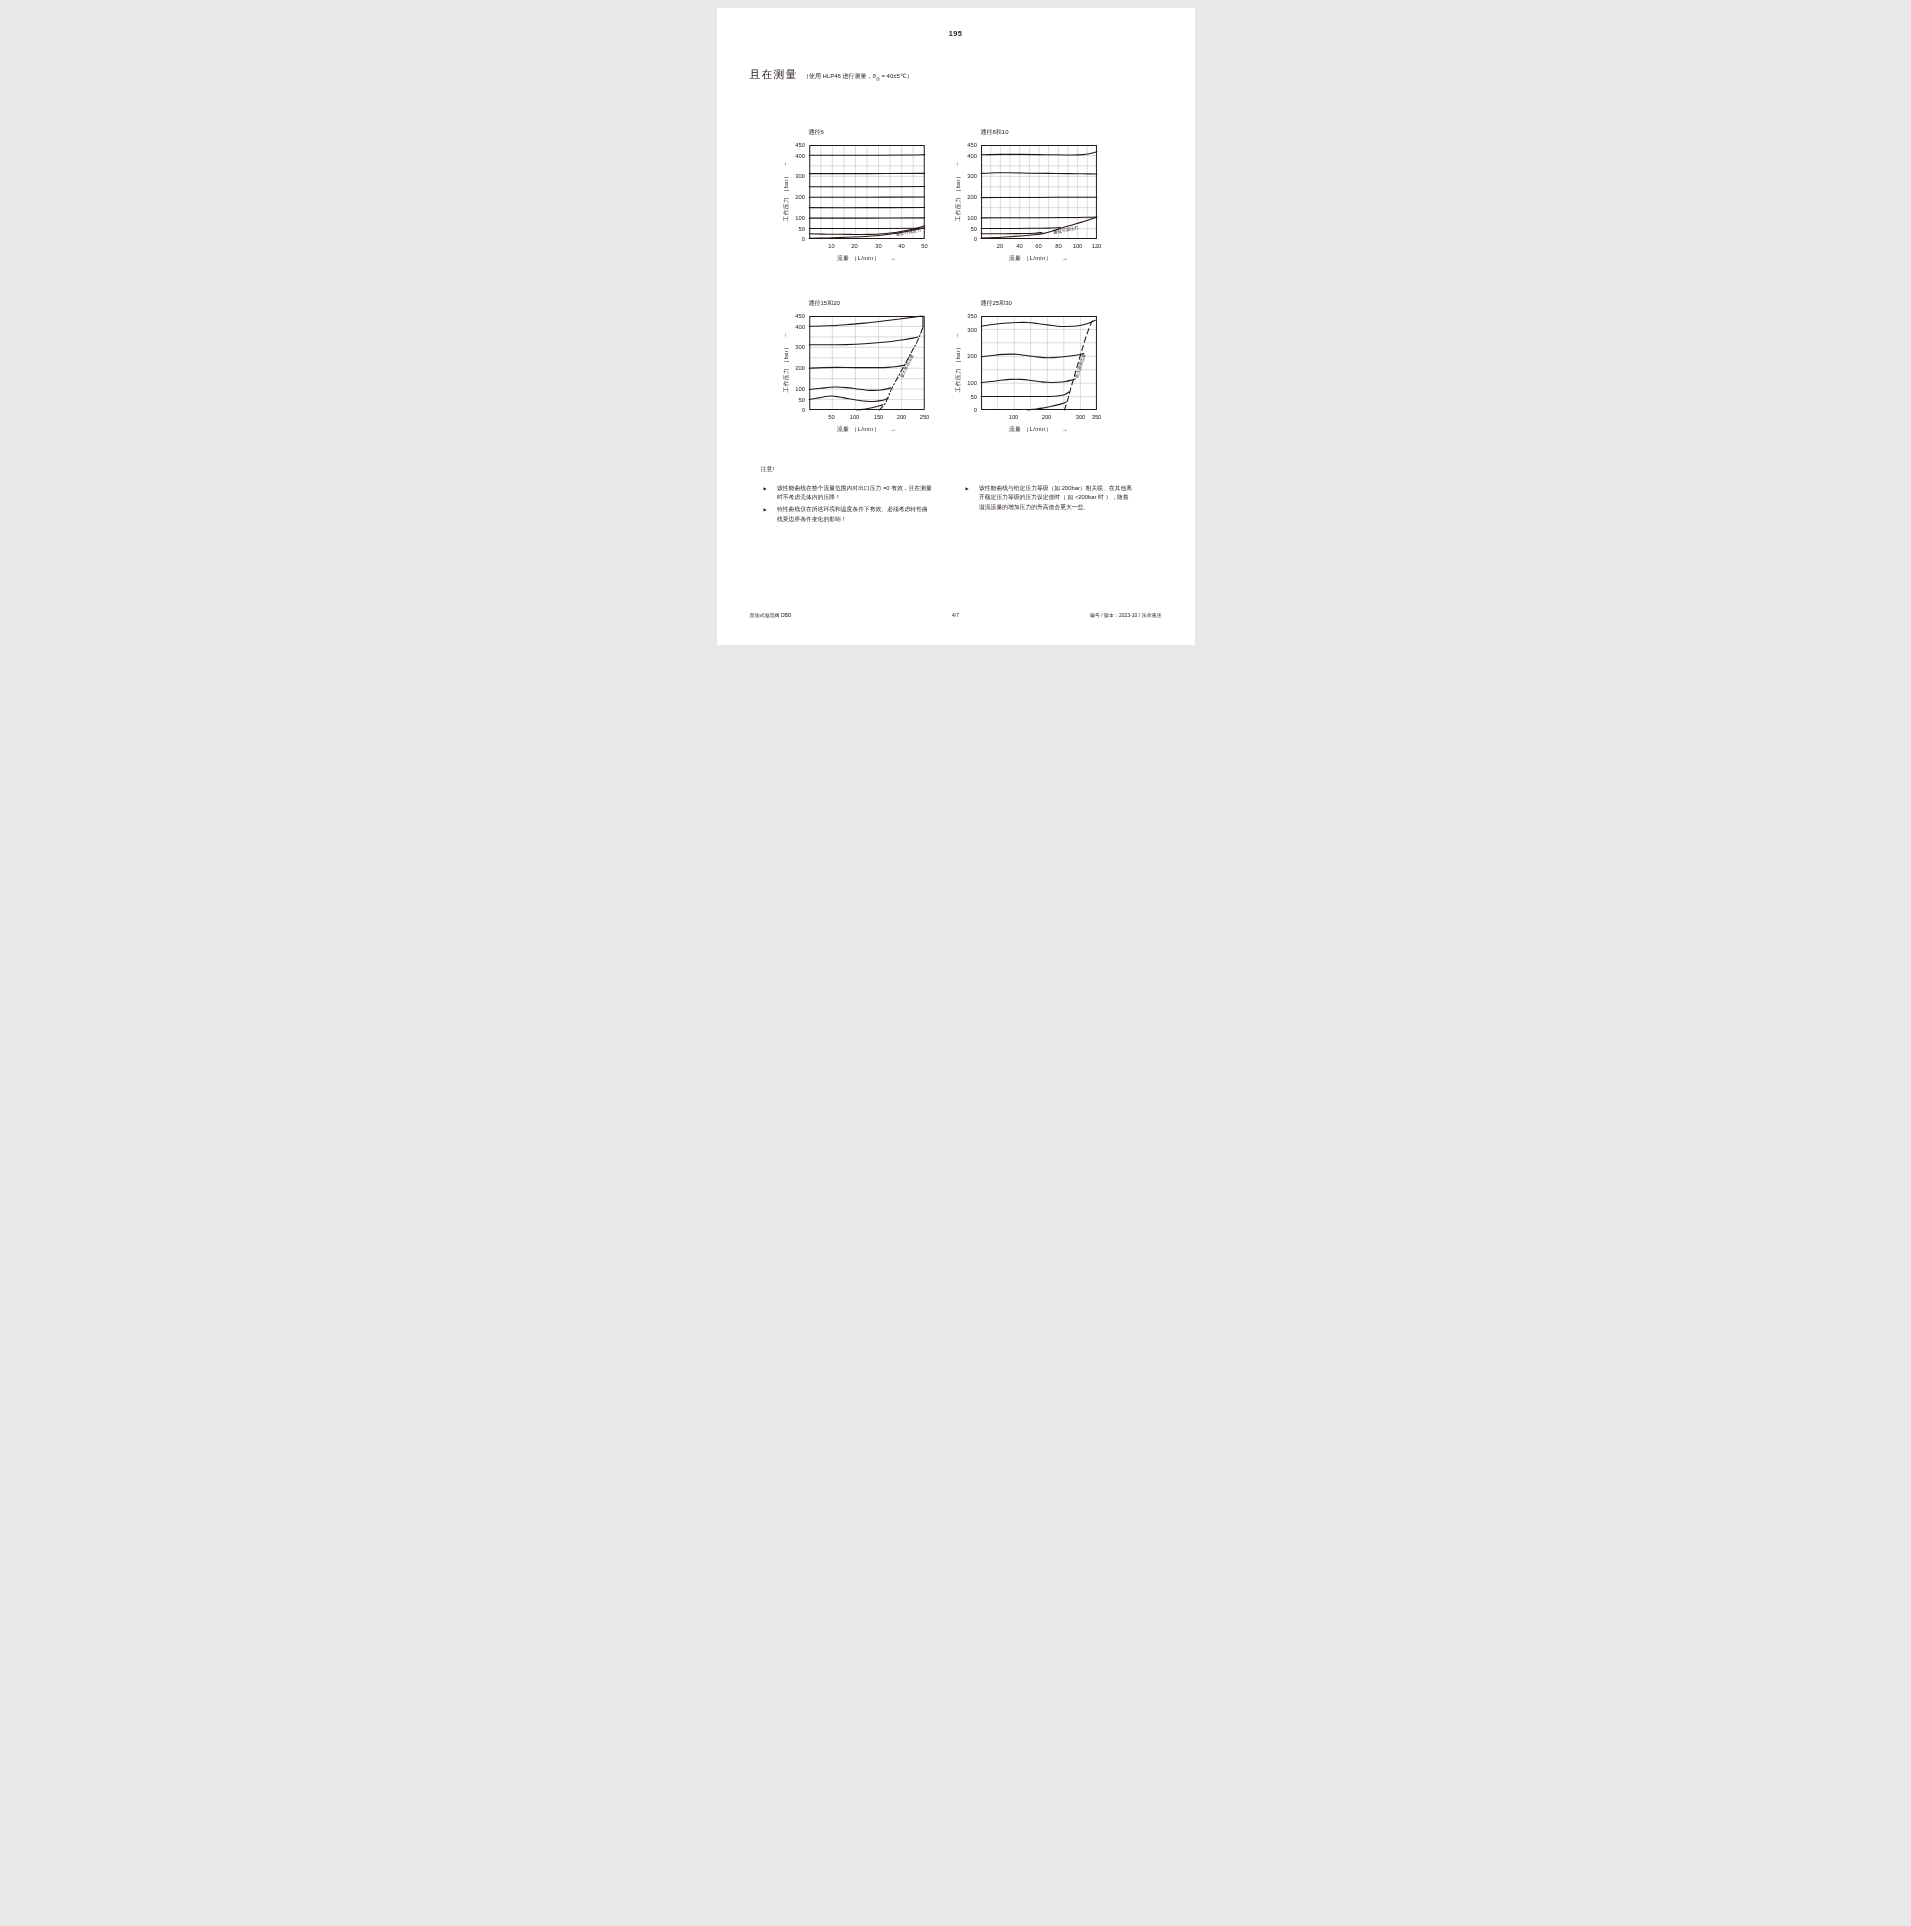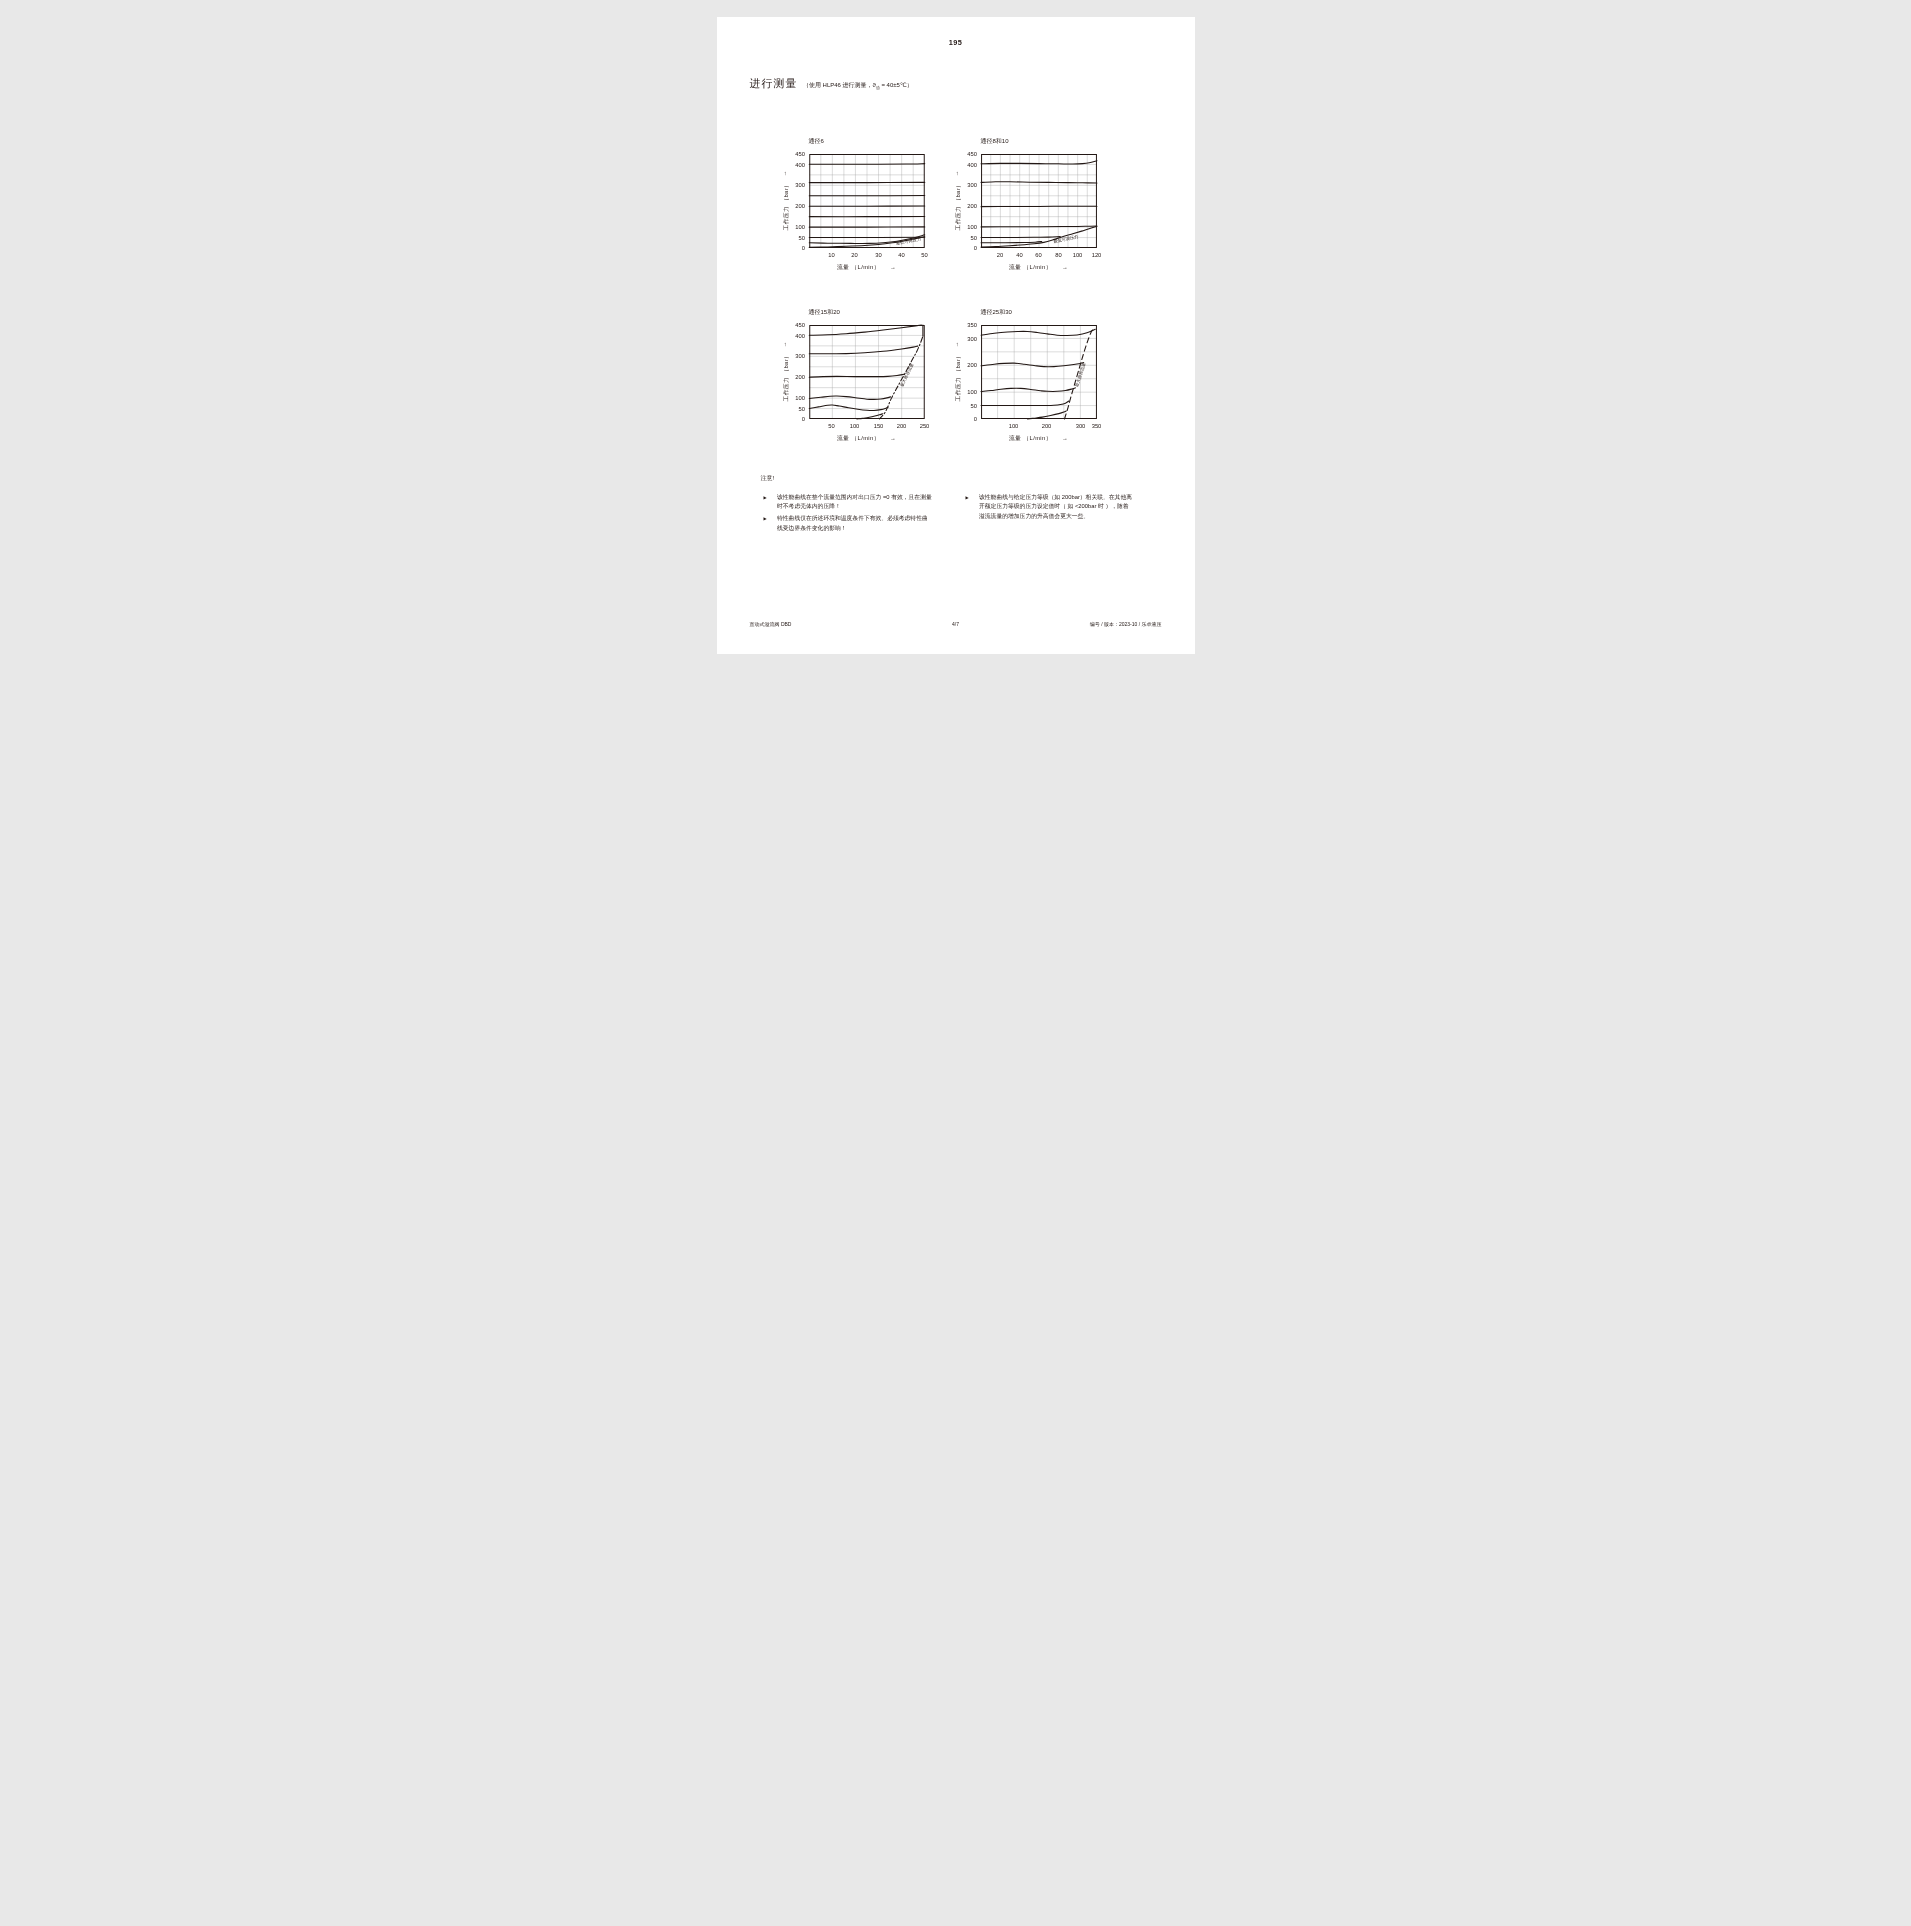--- a/index.html
+++ b/index.html
@@ -1,17 +1,17 @@
 <!DOCTYPE html>
 <html style="font-size:6.2px"><head>
 <meta charset="utf-8">
 <style>
   html,body{margin:0;padding:0;background:#e8e8e8;}
   body{font-family:"Liberation Sans","DejaVu Sans",sans-serif;color:#231815;}
-  .page{position:relative;width:478px;height:637px;background:#ffffff;margin:17px auto;overflow:hidden;}
+  .page{position:relative;width:478px;height:637px;background:#ffffff;margin:8px auto;overflow:hidden;}
   .pageno{position:absolute;top:21px;left:0;width:100%;text-align:center;font-size:7.3px;font-weight:600;letter-spacing:0.4px;}
   .titlerow{position:absolute;left:33px;top:60px;display:flex;align-items:baseline;gap:5.4px;white-space:nowrap;}
   .doctitle{font-size:10.8px;letter-spacing:1.2px;font-weight:500;}
   .docsub{font-size:6px;}
   .docsub sub{font-size:3.9px;}
   
   .plot{position:absolute;}
   .plot svg{position:absolute;left:0;top:0;overflow:visible;}
   .grid{stroke:#a3a3a3;stroke-width:1;fill:none;}
   .curve{stroke:#231815;stroke-width:2.8;fill:none;stroke-linecap:round;stroke-linejoin:round;}
@@ -40,21 +40,21 @@
   .footer .f-right{flex:1;text-align:right;}
 </style>
 </head>
 <body>
 
 <div class="page">
 
   <div class="pageno">195</div>
 
   <div class="titlerow">
-    <span class="doctitle">进行测量</span>
+    <span class="doctitle">且在测量</span>
     <span class="docsub"><span>（使用 HLP46 进行测量，ϑ</span><sub>油</sub><span> = 40±5℃）</span></span>
   </div>
 
   <div class="plot" style="left:92px;top:137px;width:116px;height:94px;">
       <svg width="116" height="94" viewBox="0 0 301 245">
         <line class="grid" x1="30.1" y1="0" x2="30.1" y2="245"></line>
         <line class="grid" x1="60.2" y1="0" x2="60.2" y2="245"></line>
         <line class="grid" x1="90.3" y1="0" x2="90.3" y2="245"></line>
         <line class="grid" x1="120.4" y1="0" x2="120.4" y2="245"></line>
         <line class="grid" x1="150.5" y1="0" x2="150.5" y2="245"></line>

